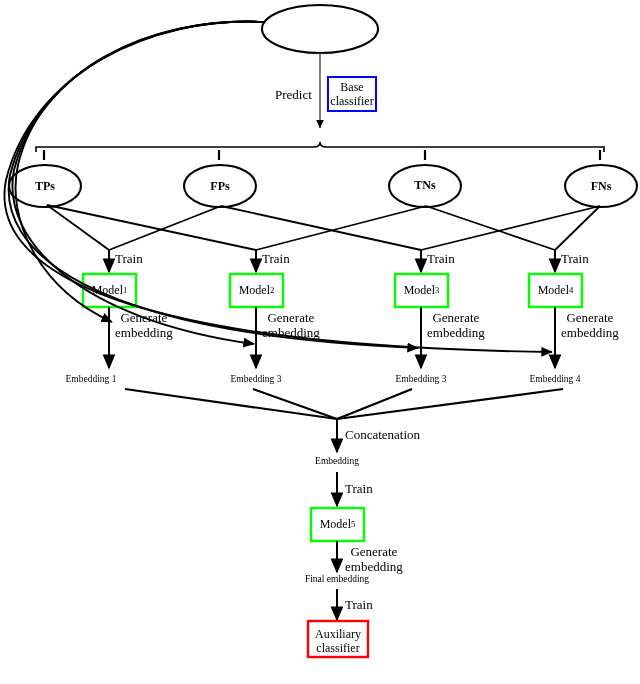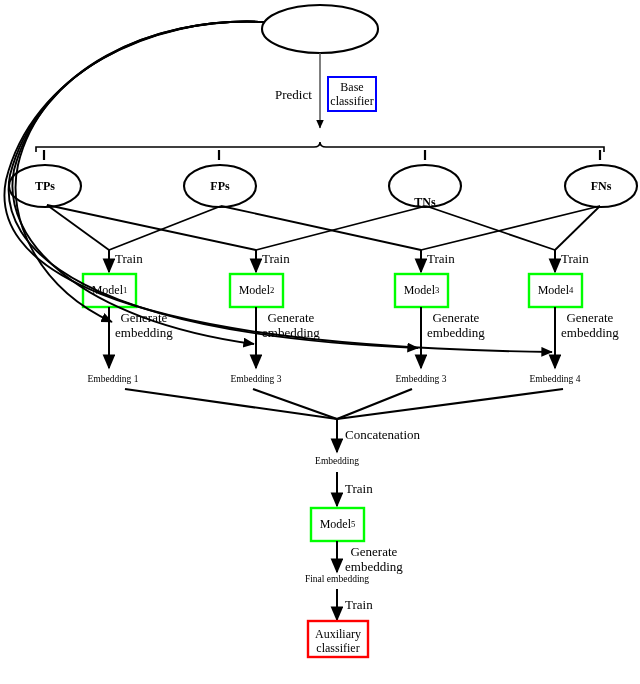--- a/index.html
+++ b/index.html
@@ -171,21 +171,21 @@
 
   <div class="edge-label" style="left:275px; top:88px;">Predict</div>
 
   <div class="box-label" style="left:328px; top:77px; width:48px; height:34px; flex-direction:column;">
     <div>Base</div>
     <div>classifier</div>
   </div>
 
   <div class="node-label ellipse-label" style="left:25px; top:180px; width:40px;">TPs</div>
   <div class="node-label ellipse-label" style="left:200px; top:180px; width:40px;">FPs</div>
-  <div class="node-label ellipse-label" style="left:405px; top:196px; width:40px;">TNs</div>
+  <div class="node-label ellipse-label" style="left:405px; top:179px; width:40px;">TNs</div>
   <div class="node-label ellipse-label" style="left:581px; top:180px; width:40px;">FNs</div>
 
   <div class="edge-label" style="left:115px; top:252px;">Train</div>
   <div class="edge-label" style="left:262px; top:252px;">Train</div>
   <div class="edge-label" style="left:427px; top:252px;">Train</div>
   <div class="edge-label" style="left:561px; top:252px;">Train</div>
 
   <div class="box-label" style="left:83px; top:274px; width:53px; height:33px;">
     <span>Model</span>
       <sub>1</sub>
@@ -213,21 +213,21 @@
   </div>
   <div class="edge-label" style="left:427px; top:311px; text-align:center;">
     <div>Generate</div>
     <div>embedding</div>
   </div>
   <div class="edge-label" style="left:561px; top:311px; text-align:center;">
     <div>Generate</div>
     <div>embedding</div>
   </div>
 
-  <div class="node-label plain-label" style="left:73px; top:374px; width:80px;">Embedding 1</div>
+  <div class="node-label plain-label" style="left:51px; top:374px; width:80px;">Embedding 1</div>
   <div class="node-label plain-label" style="left:216px; top:374px; width:80px;">Embedding 3</div>
   <div class="node-label plain-label" style="left:381px; top:374px; width:80px;">Embedding 3</div>
   <div class="node-label plain-label" style="left:515px; top:374px; width:80px;">Embedding 4</div>
 
   <div class="edge-label" style="left:345px; top:428px;">Concatenation</div>
 
   <div class="node-label plain-label" style="left:297px; top:456px; width:80px;">Embedding</div>
 
   <div class="edge-label" style="left:345px; top:482px;">Train</div>
 

